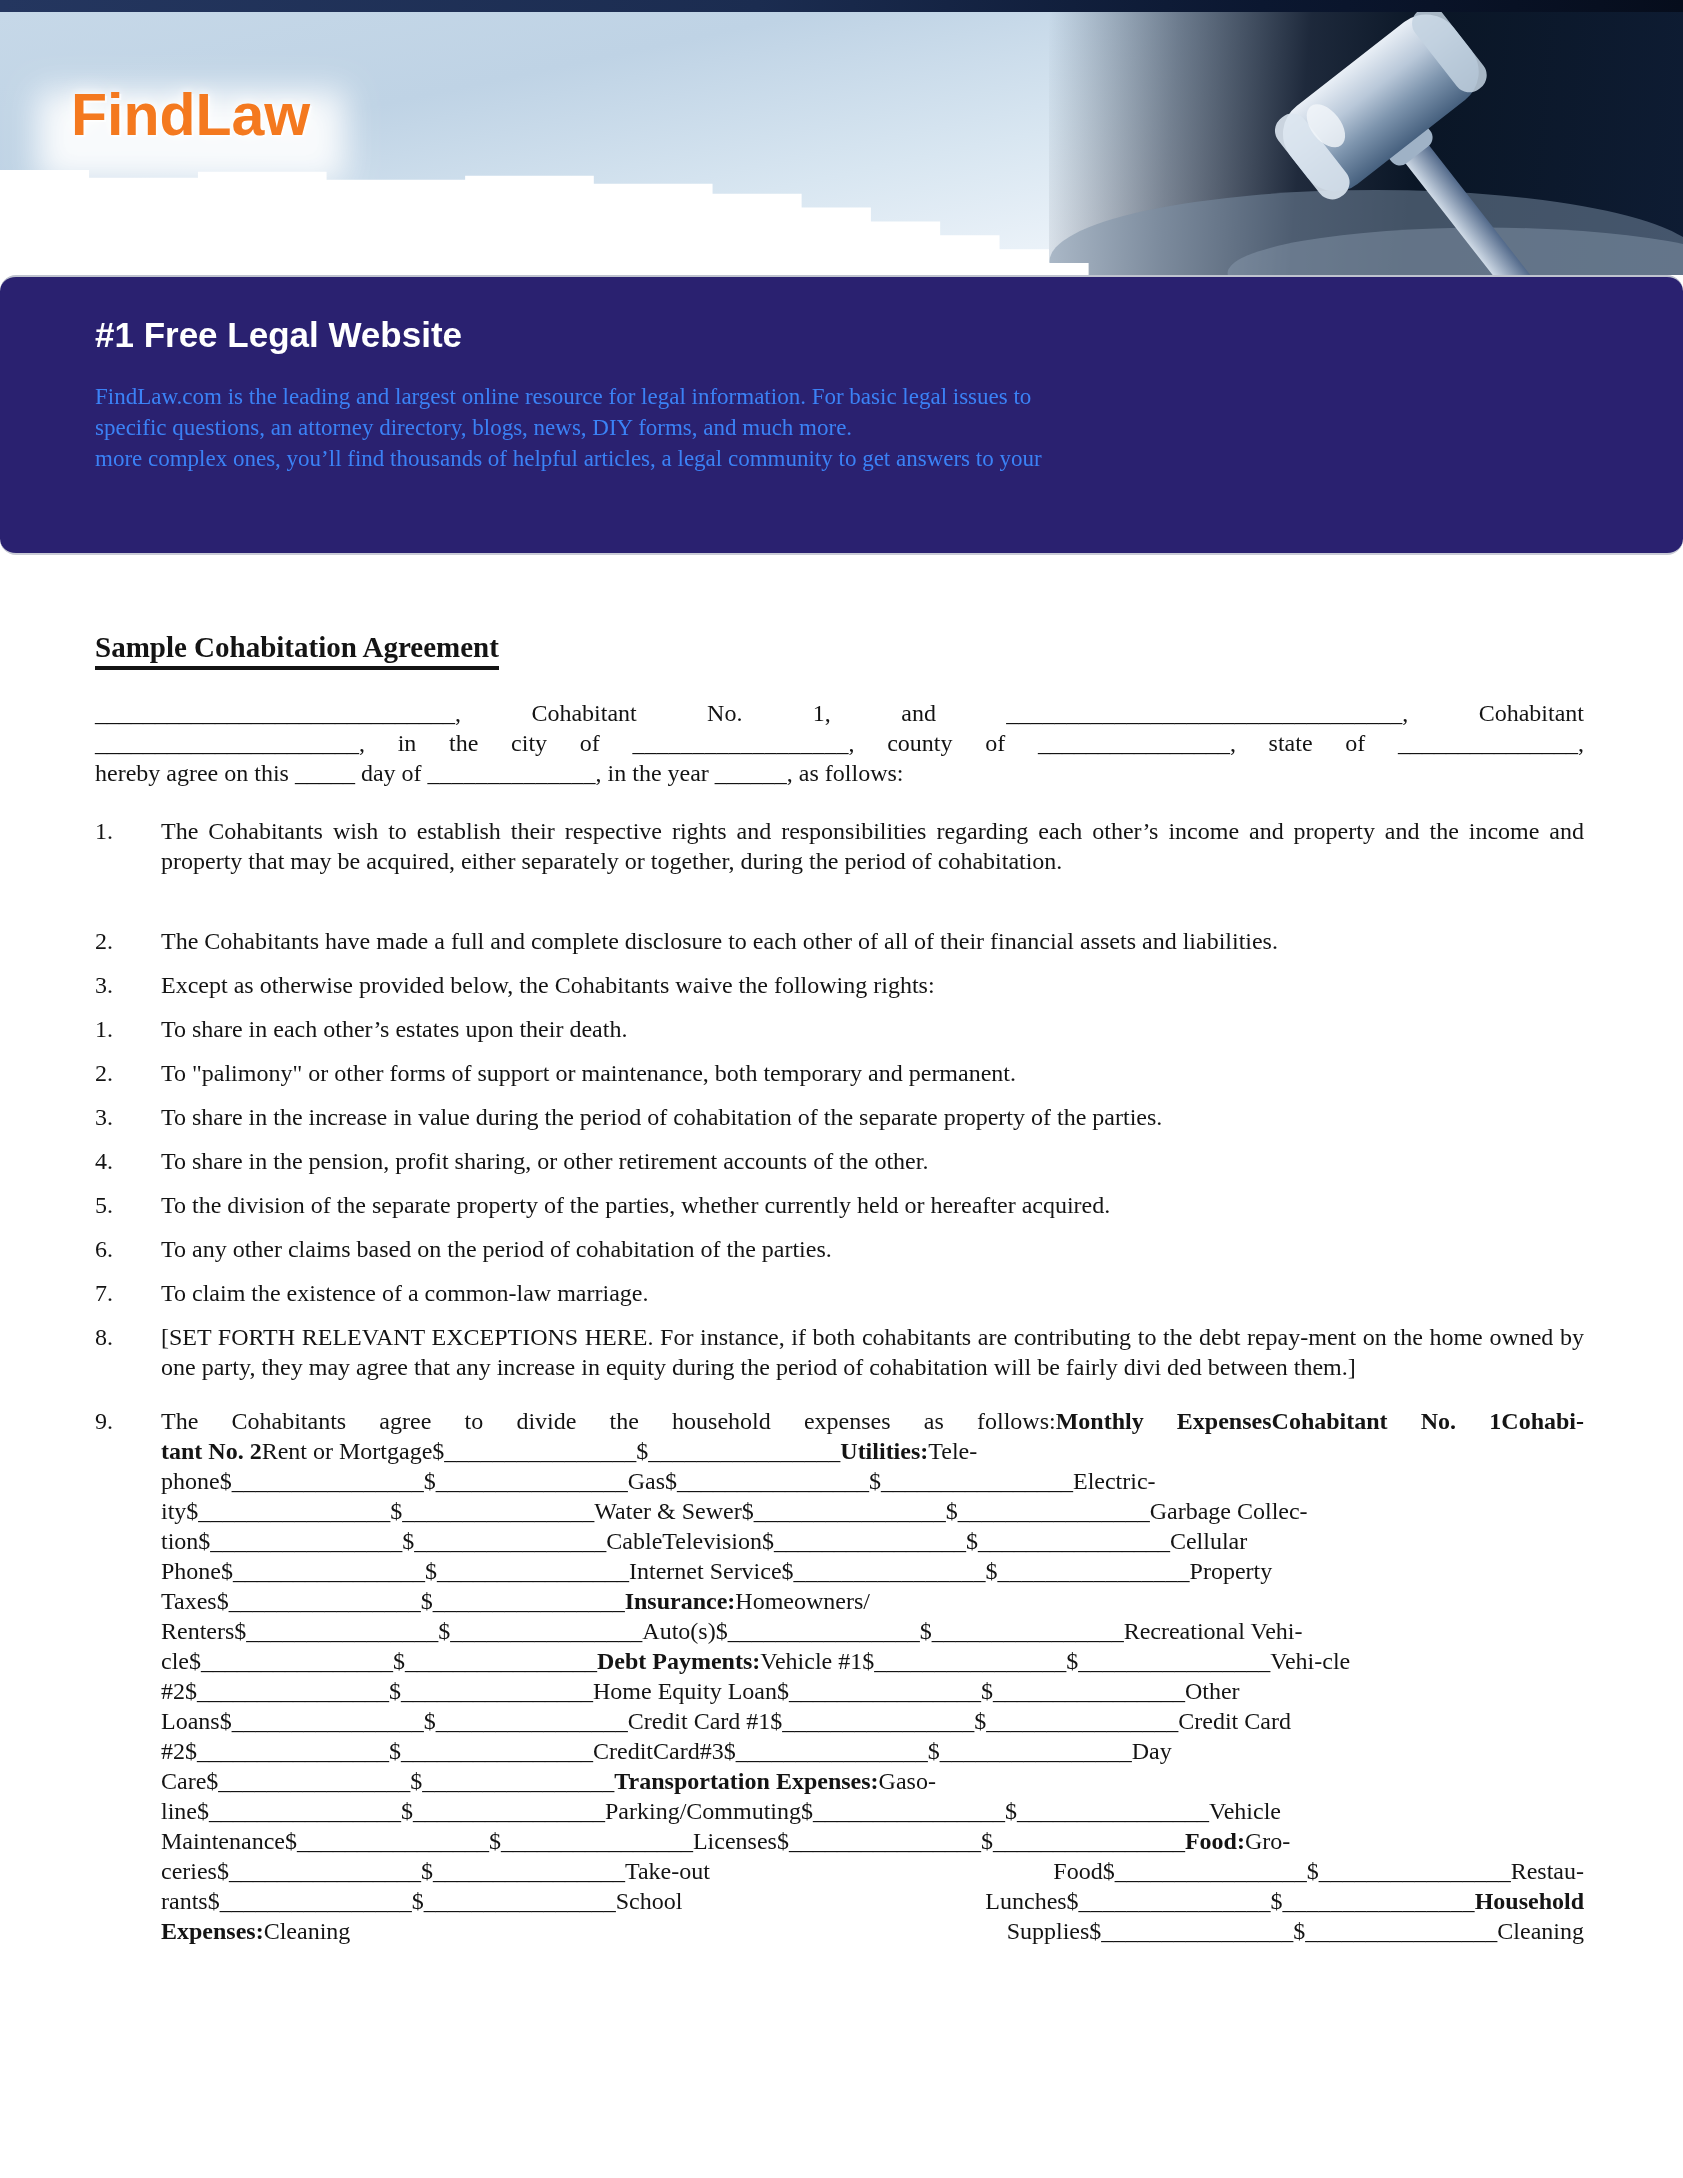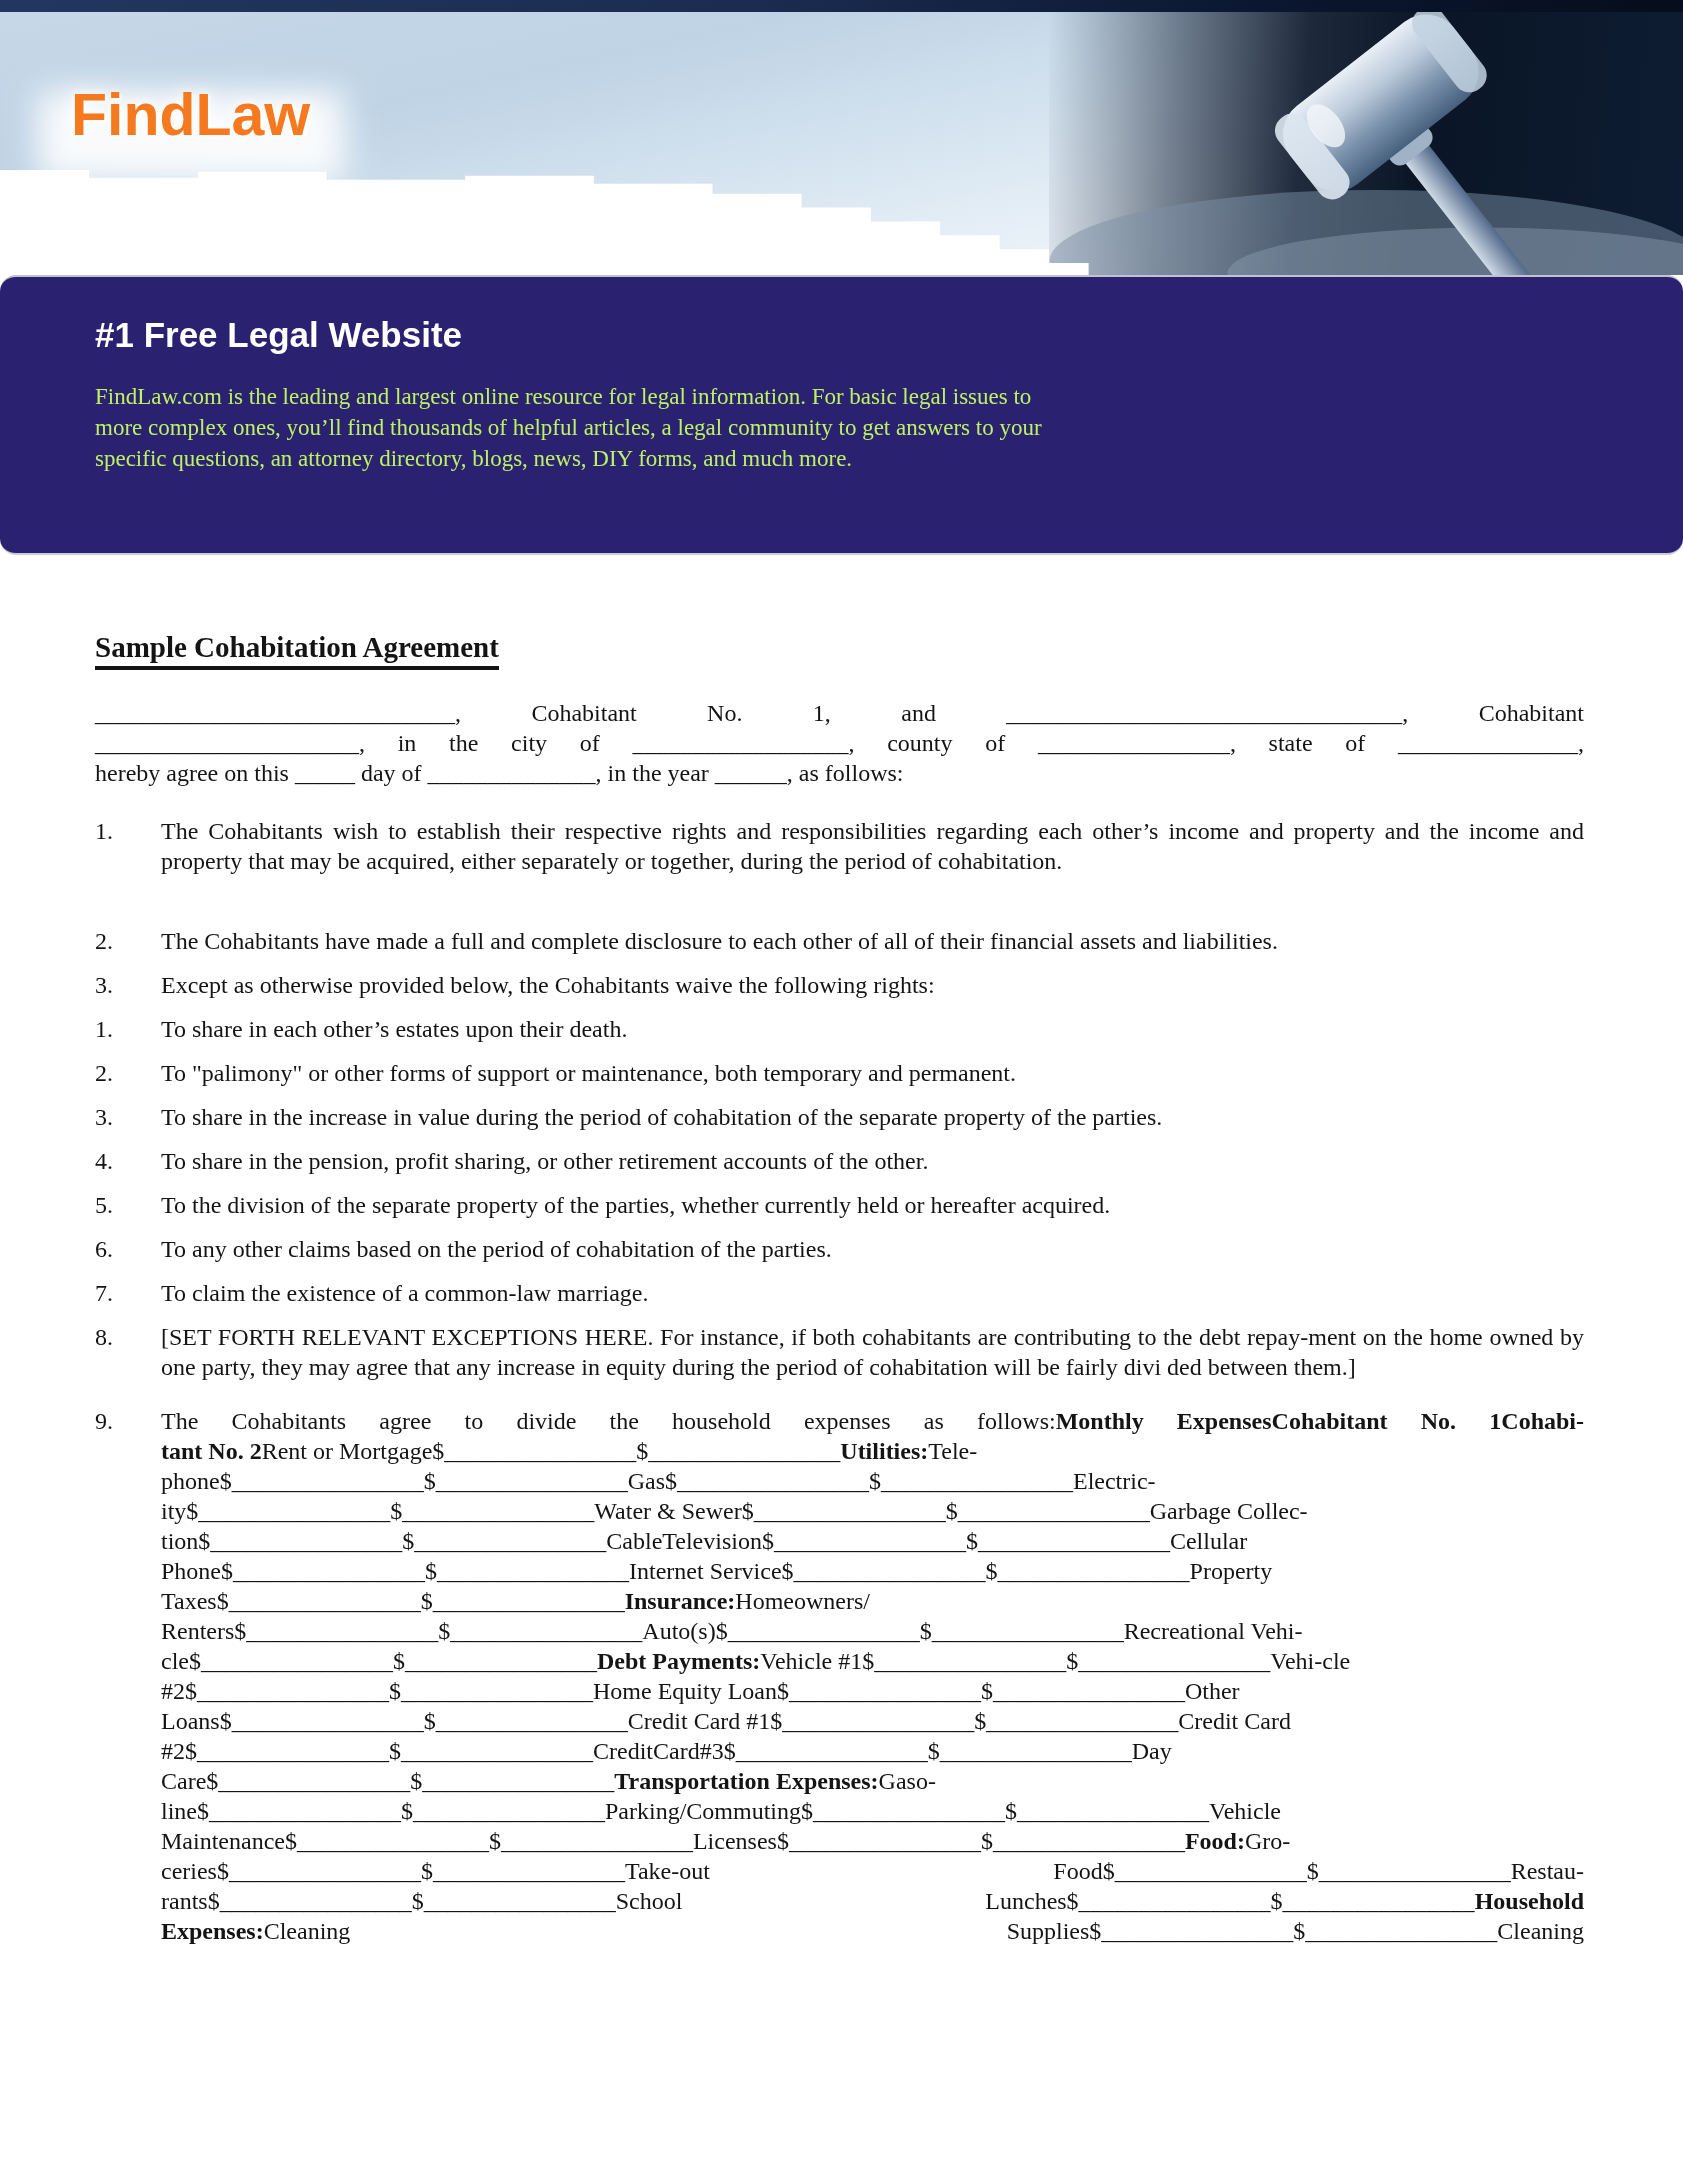--- a/index.html
+++ b/index.html
@@ -19,21 +19,21 @@
     filter:blur(16px);opacity:.9;}
   .logo{position:absolute;left:71px;top:81px;font-family:"Liberation Sans","DejaVu Sans",sans-serif;
     font-weight:bold;font-size:59px;letter-spacing:0px;
     text-shadow:0 0 10px #ffffff,0 0 22px #ffffff,2px 2px 0 rgba(255,255,255,.7);}
 
   
   .banner{height:238px;background:#2A2170;color:#ffffff;padding:38px 0 0 95px;
     border-top:2px solid #bfc3cf;border-bottom:2px solid #c9cbd5;border-radius:16px;}
   .banner-title{font-family:"Liberation Sans","DejaVu Sans",sans-serif;font-weight:bold;
     font-size:35px;margin:0 0 26px 0;}
-  .banner-desc{font-size:23px;line-height:31px;max-width:1049px;color:#bef264;}
+  .banner-desc{font-size:23px;line-height:31px;max-width:1049px;color:#3b82f6;}
 
   
   .page{padding:75px 99px 0 95px;font-size:24px;line-height:30px;}
   .doc-heading{display:inline-block;font-size:29px;font-weight:bold;line-height:34px;
     border-bottom:4px solid #141414;padding-bottom:2px;margin:0 0 28px 0;text-align:right;}
   .intro{margin-bottom:28px;}
   .xline{line-height:30px;}
   .xline.plain{white-space:nowrap;}
   .xline.just{text-align:justify;text-align-last:justify;}
   .xline.flexline{display:flex;align-items:baseline;white-space:nowrap;}
@@ -84,22 +84,22 @@
   </svg>
   <div class="hdr-strip"></div>
   <div class="logo-haze"></div>
   <div class="logo" style="color: rgb(244, 121, 31);">FindLaw</div>
 </div>
 
 <div class="banner" id="banner" style="background: rgb(42, 33, 112);">
   <div class="banner-title">#1 Free Legal Website</div>
   <div class="banner-desc" id="banner-desc">
       <div class="bline">FindLaw.com is the leading and largest online resource for legal information. For basic legal issues to</div>
+      <div class="bline">specific questions, an attorney directory, blogs, news, DIY forms, and much more.</div>
       <div class="bline">more complex ones, you’ll find thousands of helpful articles, a legal community to get answers to your</div>
-      <div class="bline">specific questions, an attorney directory, blogs, news, DIY forms, and much more.</div>
     </div>
 </div>
 
 <div class="page">
   <div class="doc-heading">Sample Cohabitation Agreement</div>
   <div class="intro" id="intro">
       <div class="xline just"><span>______________________________, Cohabitant No. 1, and _________________________________, Cohabitant</span></div>
       <div class="xline just"><span>______________________, in the city of __________________, county of ________________, state of _______________,</span></div>
       <div class="xline plain"><span>hereby agree on this _____ day of ______________, in the year ______, as follows:</span></div>
     </div>

